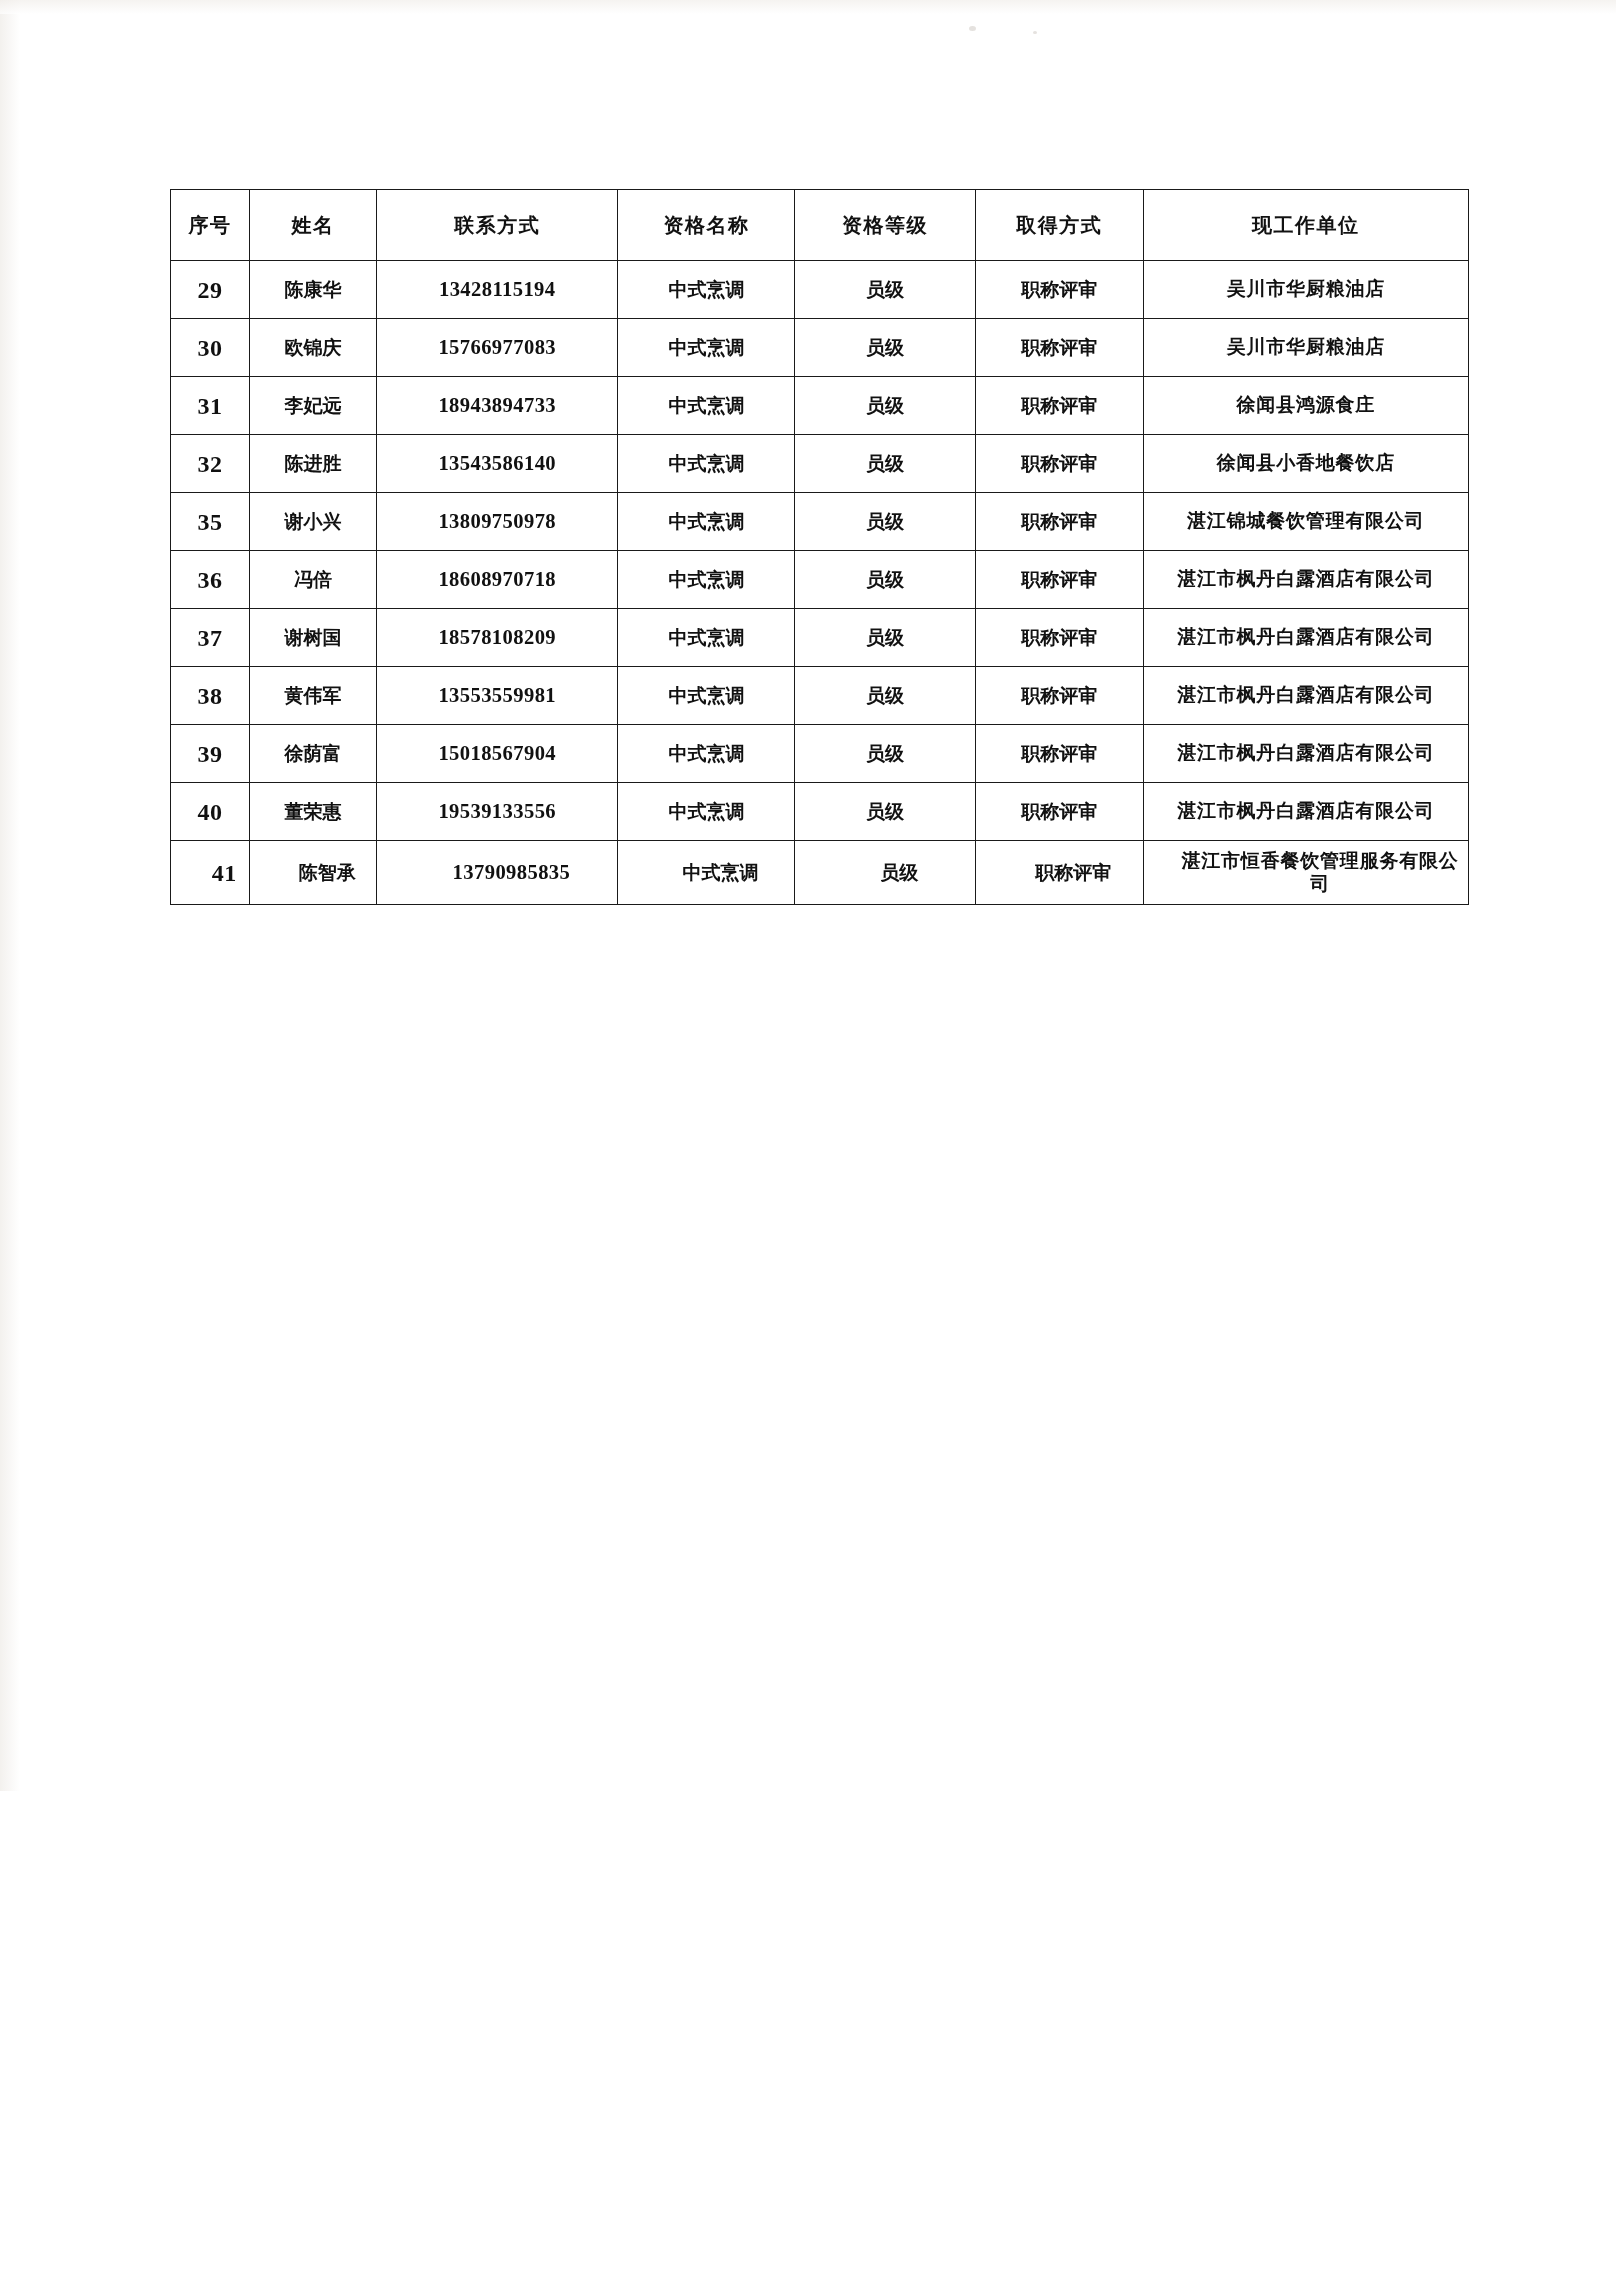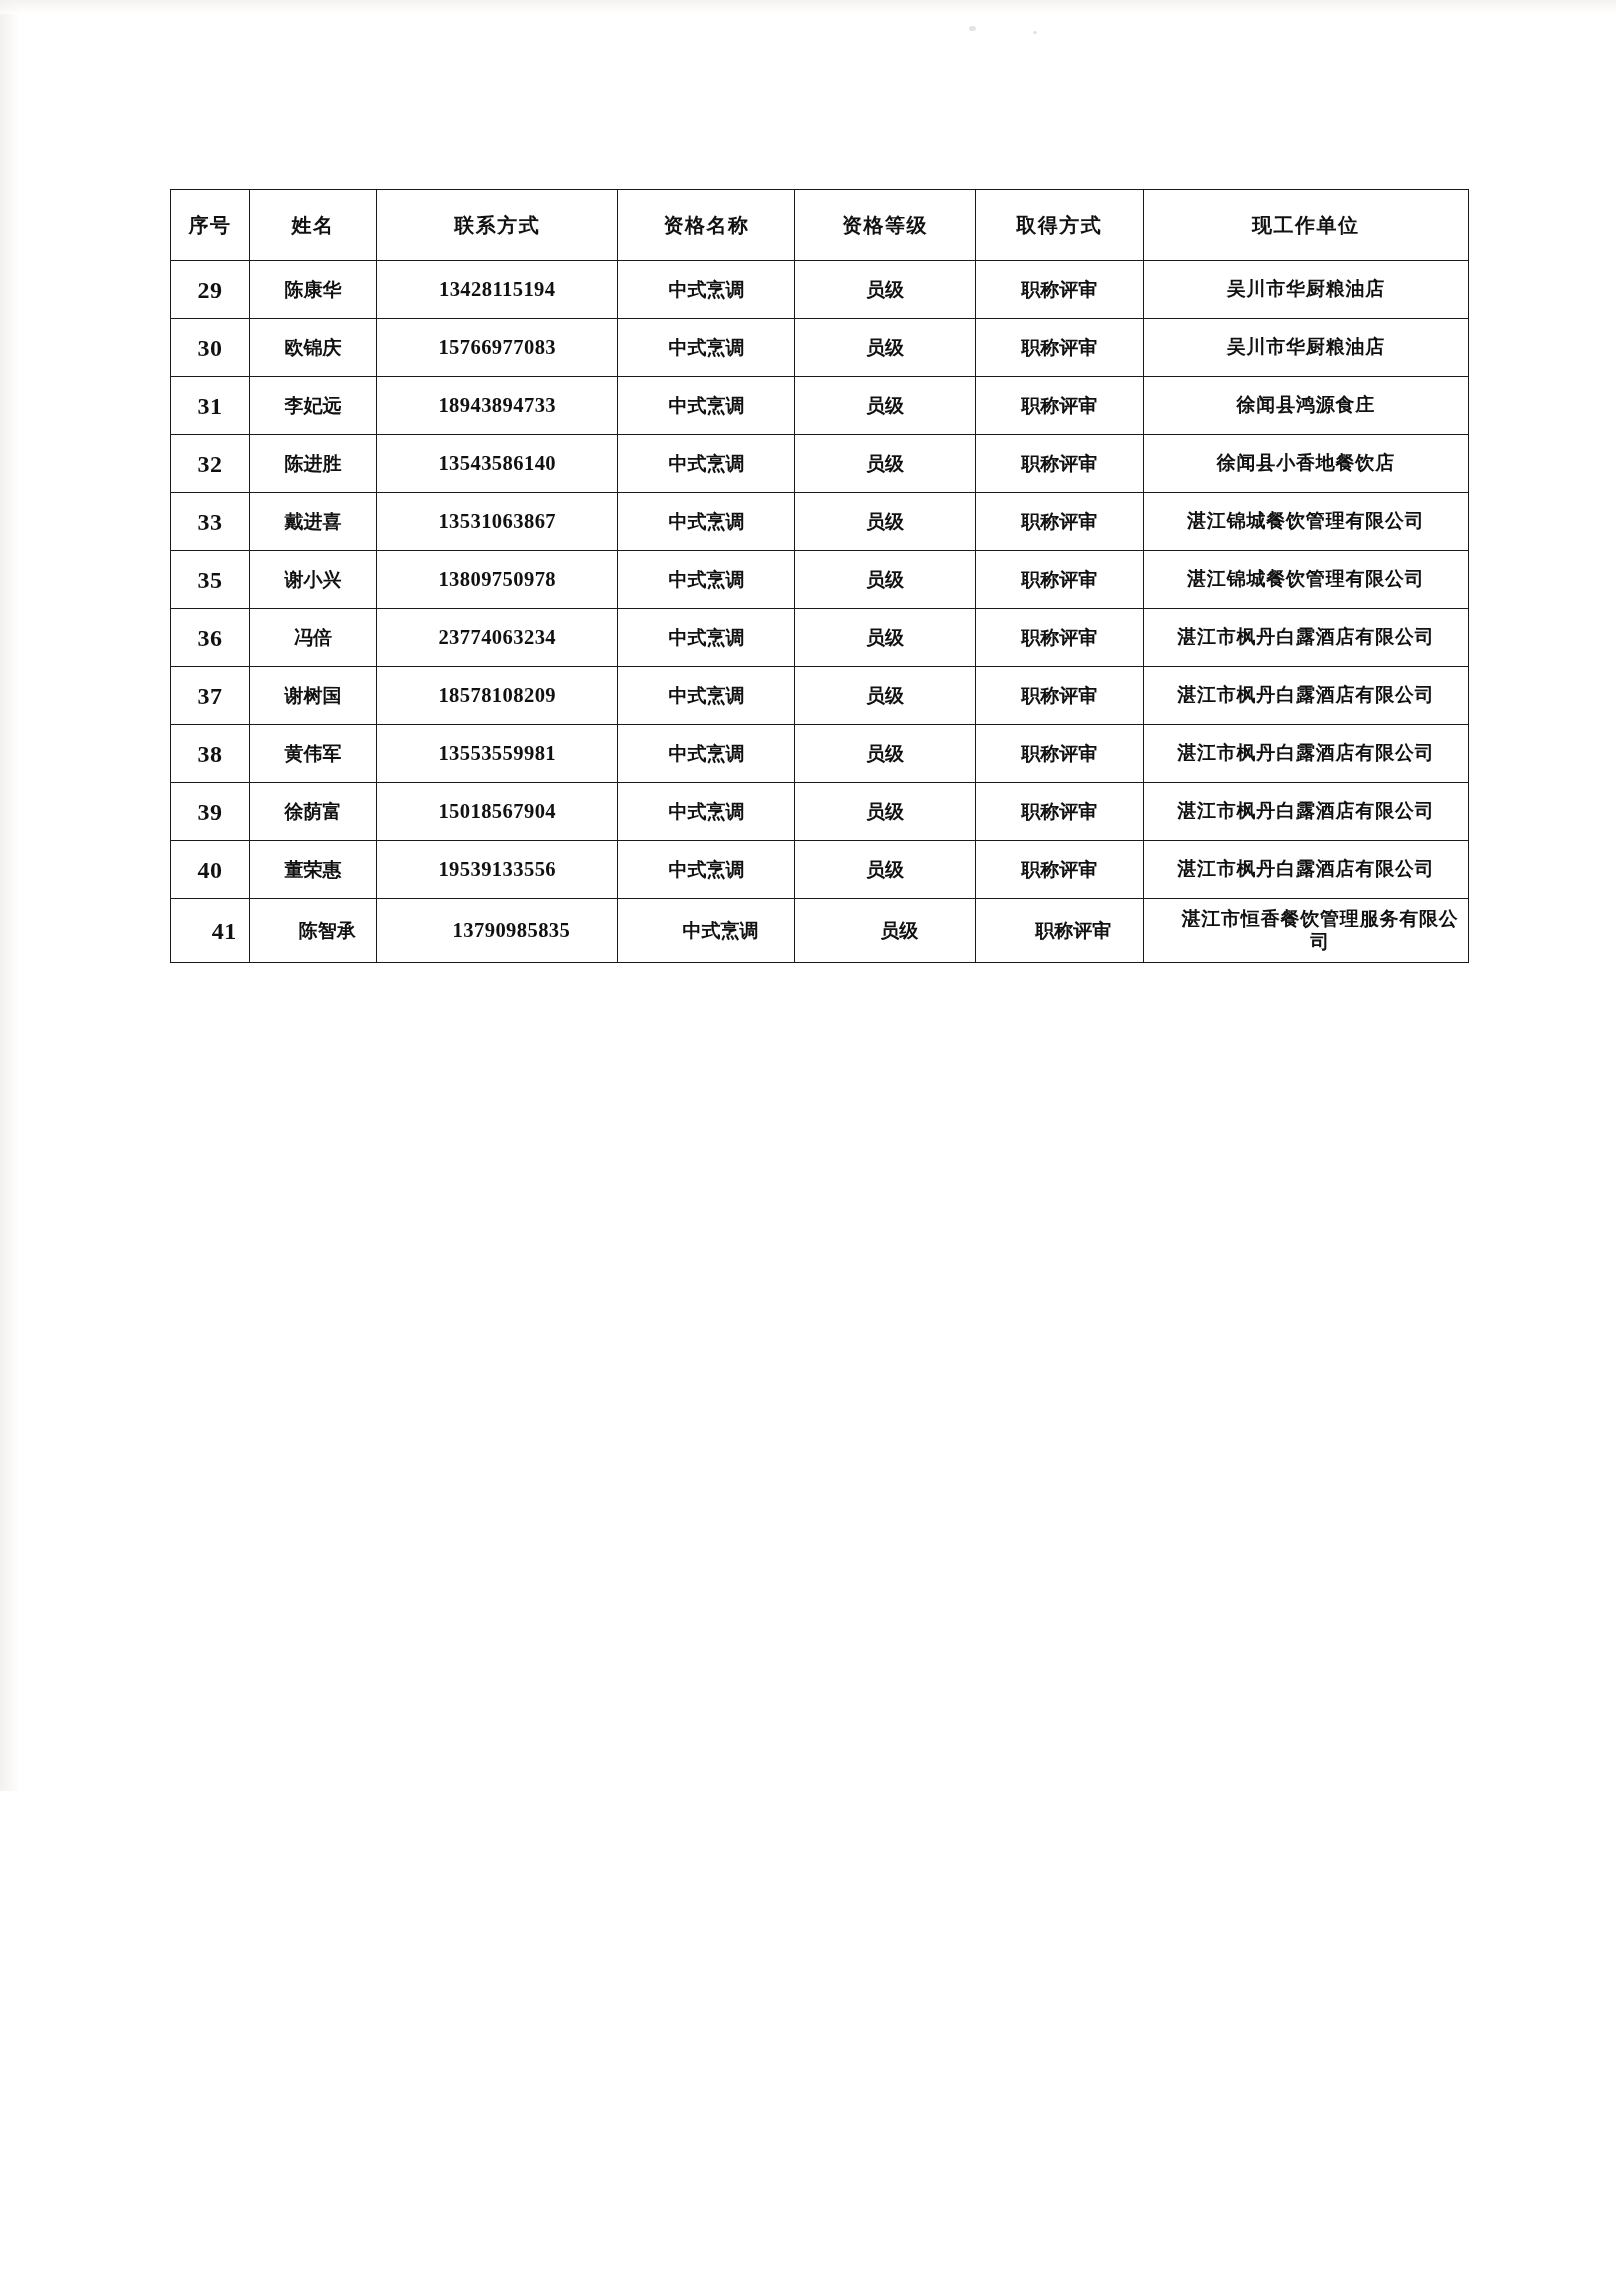--- a/index.html
+++ b/index.html
@@ -170,41 +170,32 @@
         <tr>
           <td class="num">32</td>
           <td>陈进胜</td>
           <td class="phone">13543586140</td>
           <td>中式烹调</td>
           <td>员级</td>
           <td>职称评审</td>
           <td class="unit">徐闻县小香地餐饮店</td>
         </tr>
         <tr>
-          <td class="num">33</td>
-          <td>戴进喜</td>
-          <td class="phone">13531063867</td>
-          <td>中式烹调</td>
-          <td>员级</td>
-          <td>职称评审</td>
-          <td class="unit">湛江锦城餐饮管理有限公司</td>
-        </tr>
-        <tr>
           <td class="num">35</td>
           <td>谢小兴</td>
           <td class="phone">13809750978</td>
           <td>中式烹调</td>
           <td>员级</td>
           <td>职称评审</td>
           <td class="unit">湛江锦城餐饮管理有限公司</td>
         </tr>
         <tr>
           <td class="num">36</td>
           <td>冯倍</td>
-          <td class="phone">23774063234</td>
+          <td class="phone">18608970718</td>
           <td>中式烹调</td>
           <td>员级</td>
           <td>职称评审</td>
           <td class="unit">湛江市枫丹白露酒店有限公司</td>
         </tr>
         <tr>
           <td class="num">37</td>
           <td>谢树国</td>
           <td class="phone">18578108209</td>
           <td>中式烹调</td>

